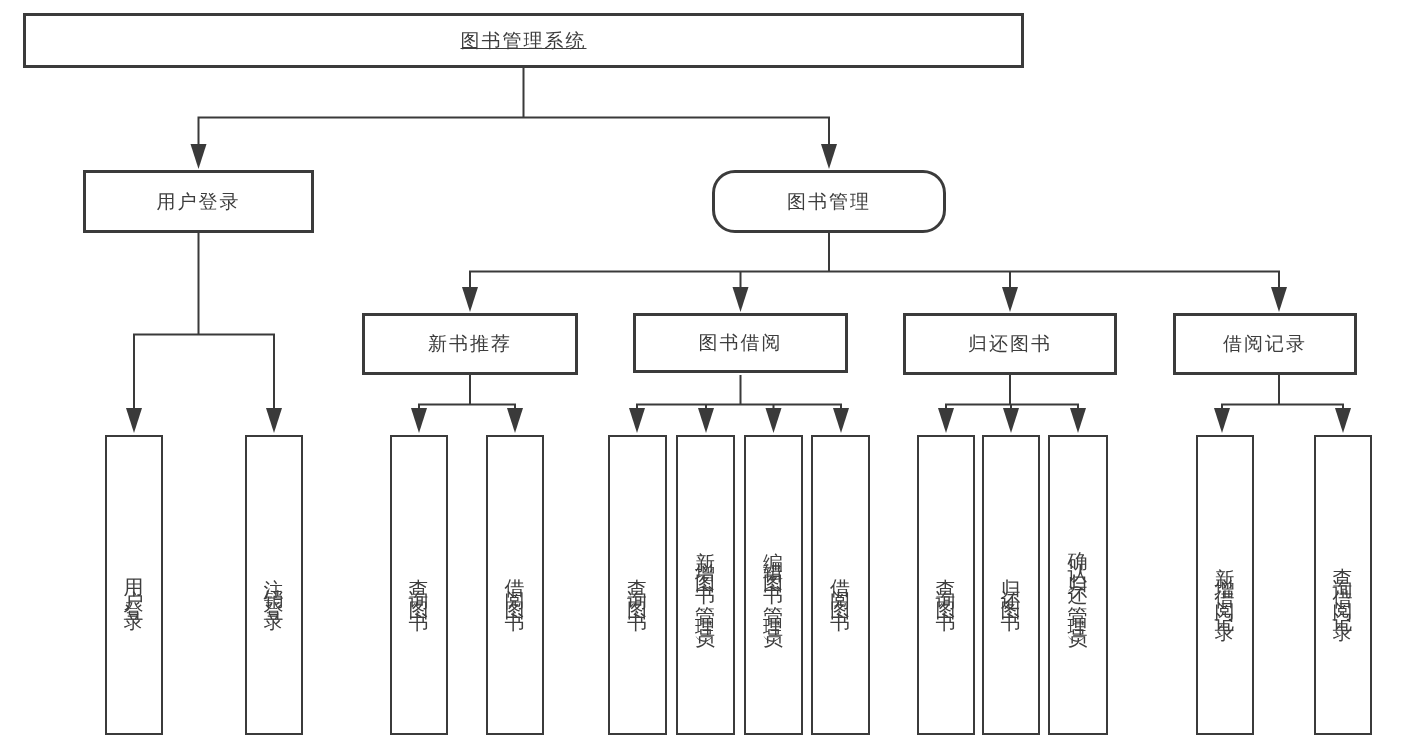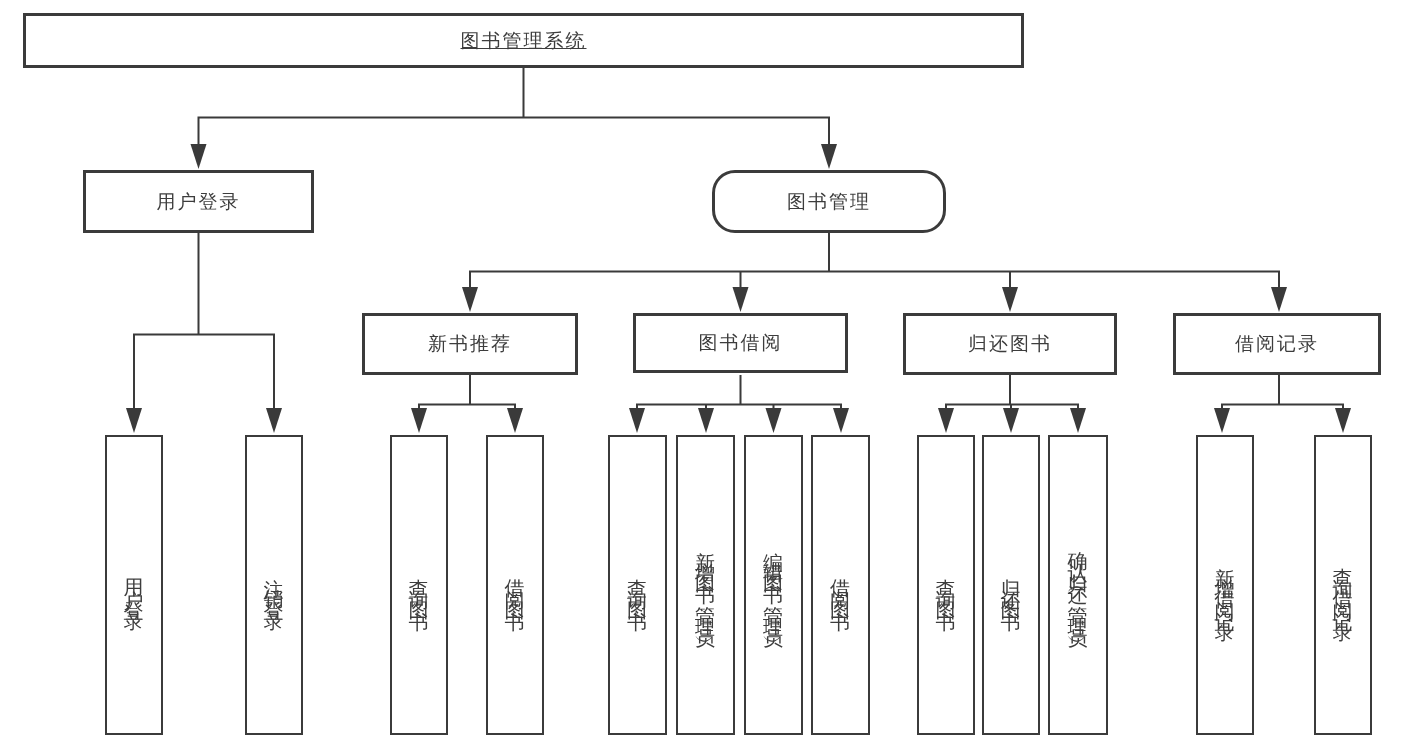--- a/index.html
+++ b/index.html
@@ -97,21 +97,21 @@
   </svg>
 
   <div class="node" style="left:23px; top:13px; width:1001px; height:55px;text-decoration:underline;">图书管理系统</div>
 
   <div class="node" style="left:83px; top:170px; width:231px; height:63px;">用户登录</div>
   <div class="node" style="left:712px; top:170px; width:234px; height:63px;border-radius:23px;">图书管理</div>
 
   <div class="node" style="left:362px; top:313px; width:216px; height:62px;">新书推荐</div>
   <div class="node" style="left:633px; top:313px; width:215px; height:60px;">图书借阅</div>
   <div class="node" style="left:903px; top:313px; width:214px; height:62px;">归还图书</div>
-  <div class="node" style="left:1173px; top:313px; width:208px; height:62px;">借阅记录</div>
+  <div class="node" style="left:1173px; top:313px; width:184px; height:62px;">借阅记录</div>
 
   <div class="node leaf" style="left:105px; top:435px; width:58px; height:300px;">
     <span class="vtext">用户登录</span>
   </div>
   <div class="node leaf" style="left:245px; top:435px; width:58px; height:300px;">
     <span class="vtext">注销登录</span>
   </div>
 
   <div class="node leaf" style="left:390px; top:435px; width:58px; height:300px;">
     <span class="vtext">查询图书</span>

